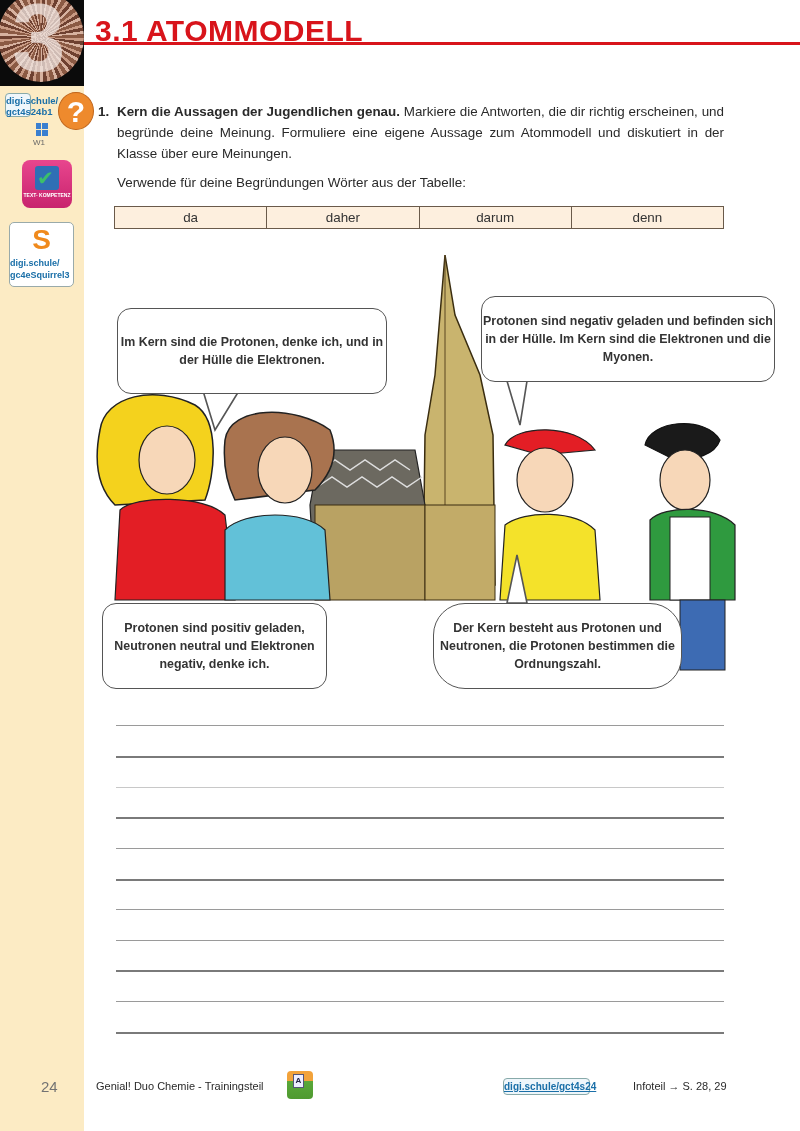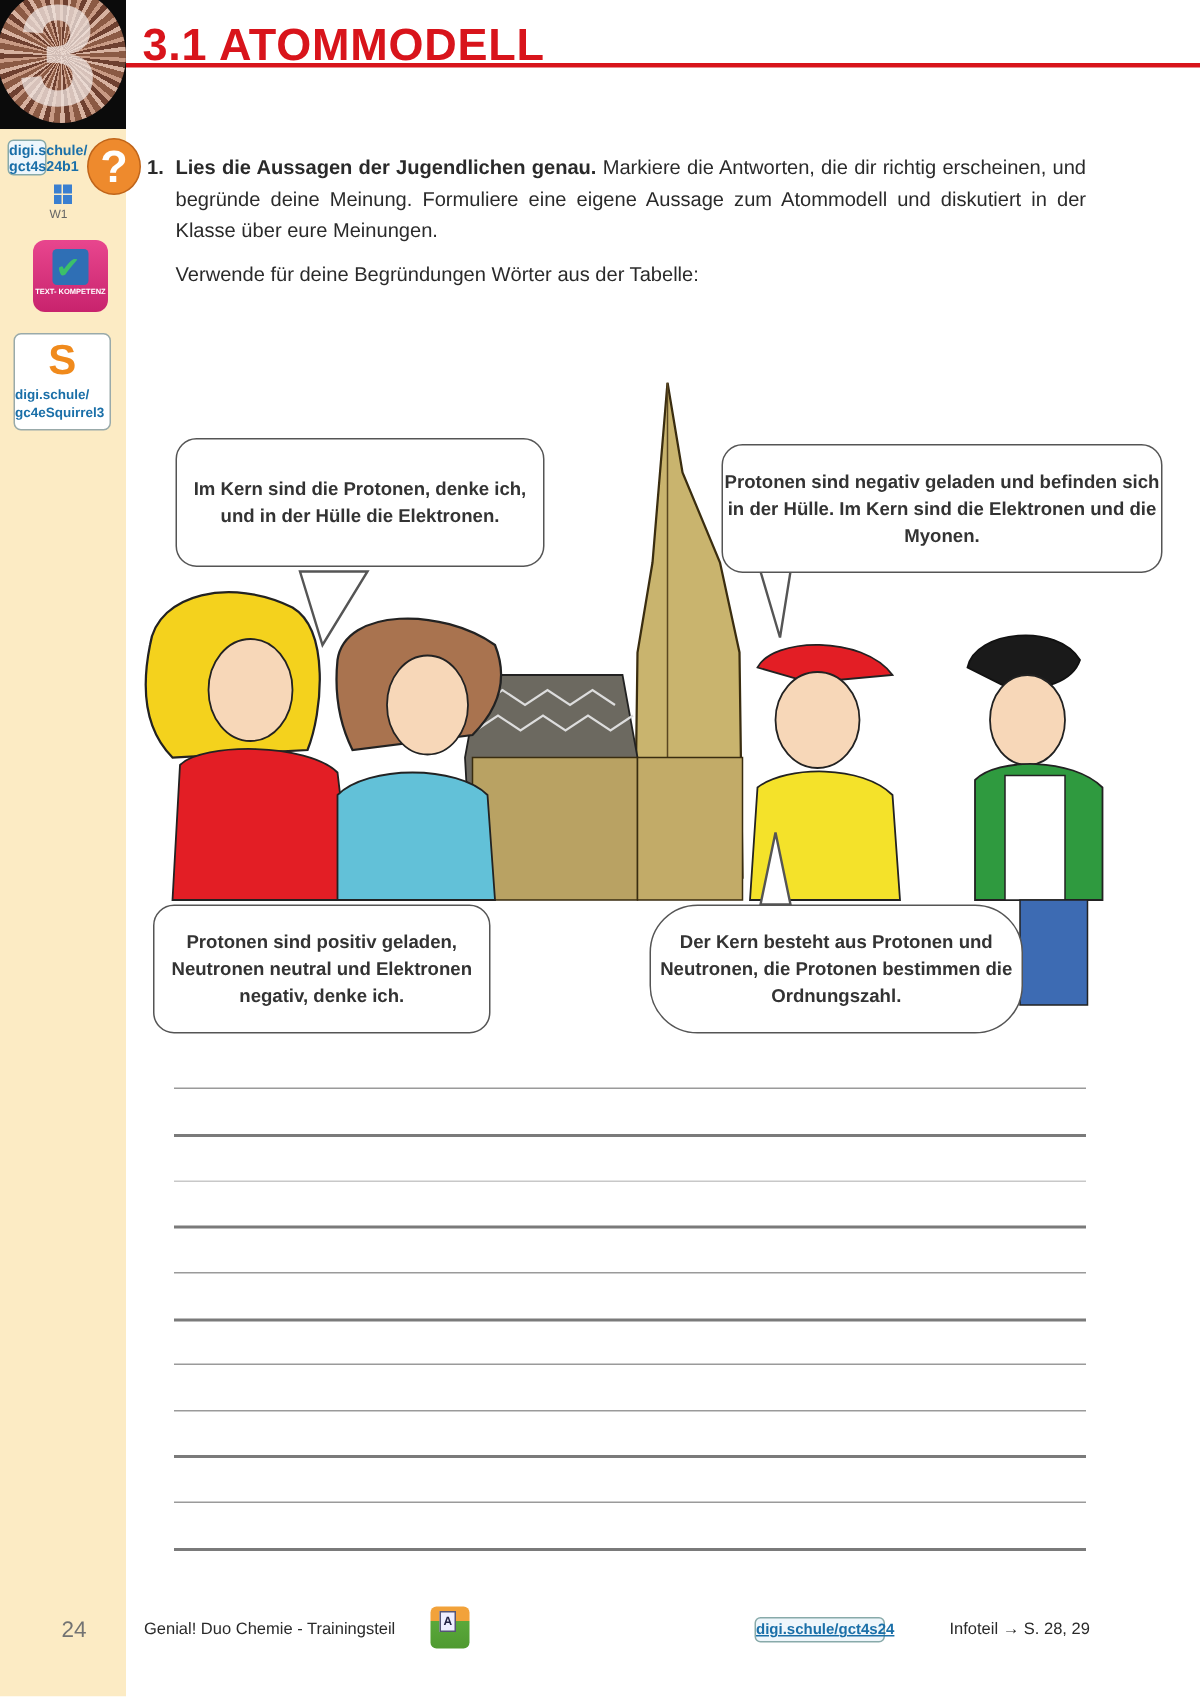--- a/index.html
+++ b/index.html
@@ -35,21 +35,21 @@
   .task-text { position: absolute; left: 19px; top: 0; width: 607px; text-align: justify; }
   .task-text b { font-weight: bold; }
   .task-sub { position: absolute; left: 117px; top: 175px; font-size: 13.4px; color: #2a2a2a; }
 
   table.words { position: absolute; left: 114px; top: 206px; width: 610px; border-collapse: collapse; background: #fdefde; }
   table.words td { border: 1px solid #6a5a4a; height: 22px; font-size: 13.4px; text-align: center; color: #333; width: 25%; padding: 0; line-height: 20px; }
 
   .illustration { position: absolute; left: 95px; top: 255px; width: 690px; height: 440px; }
 
   .bubble { position: absolute; background: #fff; border: 1.6px solid #555; border-radius: 14px; text-align: center; font-weight: bold; font-size: 12.4px; line-height: 18px; color: #333; display: flex; align-items: center; justify-content: center; }
-  .b1 { left: 117px; top: 292px; width: 246px; height: 86px; }
+  .b1 { left: 117px; top: 308px; width: 270px; height: 86px; }
   .b2 { left: 481px; top: 296px; width: 294px; height: 86px; }
   .b3 { left: 102px; top: 603px; width: 225px; height: 86px; }
   .b4 { left: 433px; top: 603px; width: 249px; height: 86px; border-radius: 32px; }
 
   .write-line { position: absolute; left: 116px; width: 608px; height: 1px; background: #9a9a9a; }
   .write-line.dark { background: #7a7a7a; height: 1.5px; }
 
   .footer-page { position: absolute; left: 41px; top: 1078px; font-size: 15px; color: #737373; }
   .footer-book { position: absolute; left: 96px; top: 1080px; font-size: 11px; color: #2a2a2a; }
   .footer-app { position: absolute; left: 287px; top: 1071px; width: 26px; height: 28px; border-radius: 4px; background: linear-gradient(#f2a23a 0%, #f2a23a 35%, #5aa83a 35%, #4f9a30 100%); }
@@ -89,26 +89,32 @@
 
 <div class="squirrel-card">
   <div class="s-icon">S</div>
   <div class="s-text">digi.schule/ gc4eSquirrel3</div>
 </div>
 
 <div class="q-icon">?</div>
 
 <div class="task">
   <span class="task-num">1.</span>
-  <div class="task-text"><b>Lies die Aussagen der Jugendlichen genau.</b><span> Markiere die Antworten, die dir richtig erscheinen, und begründe deine Meinung. Formuliere eine eigene Aussage zum Atommodell und diskutiert in der Klasse über eure Meinungen.</span></div>
+  <div class="task-text"><b>Kern die Aussagen der Jugendlichen genau.</b><span> Markiere die Antworten, die dir richtig erscheinen, und begründe deine Meinung. Formuliere eine eigene Aussage zum Atommodell und diskutiert in der Klasse über eure Meinungen.</span></div>
 </div>
 <div class="task-sub">Verwende für deine Begründungen Wörter aus der Tabelle:</div>
 
 <table class="words">
   <tbody>
+      <tr>
+    <td>da</td>
+    <td>daher</td>
+    <td>darum</td>
+    <td>denn</td>
+  </tr>
 </tbody>
   </table>
 
 <svg class="illustration" viewBox="0 0 690 440" width="690" height="440">
 
   <g>
     <polygon points="350,0 345,60 340,120 330,180 328,330 400,330 398,180 385,120 360,60" fill="#c9b46e" stroke="#3a2d10" stroke-width="1.5"></polygon>
     <line x1="350" y1="0" x2="350" y2="330" stroke="#5a4620" stroke-width="1"></line>
     <polygon points="225,195 320,195 330,250 330,340 220,340 215,250" fill="#6c6960" stroke="#222" stroke-width="1.2"></polygon>
     <polyline points="225,215 240,205 255,215 270,205 285,215 300,205 315,215" fill="none" stroke="#ddd" stroke-width="1.5"></polyline>

